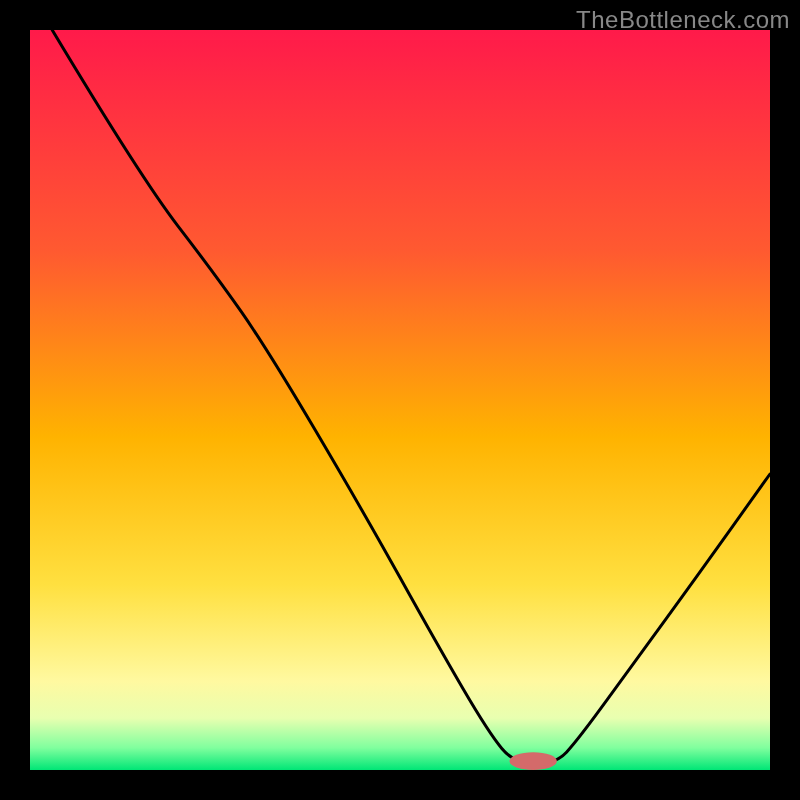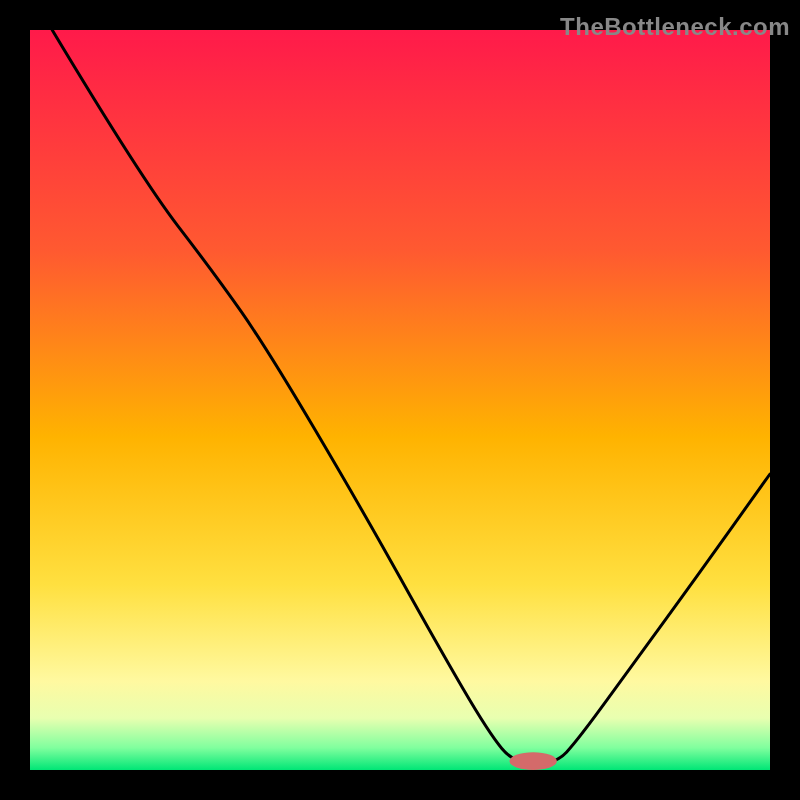--- a/index.html
+++ b/index.html
@@ -6,25 +6,25 @@
     margin: 0;
     padding: 0;
     width: 800px;
     height: 800px;
     background: #000;
     position: relative;
     font-family: Arial, Helvetica, sans-serif;
   }
   .watermark {
     position: absolute;
-    top: 13px;
+    top: 6px;
     right: 10px;
     color: #888;
     font-size: 24px;
-    font-weight: 700;
+    font-weight: 400;
     letter-spacing: 0.5px;
     z-index: 10;
   }
   .plot-frame {
     position: absolute;
     top: 30px;
     left: 30px;
     width: 740px;
     height: 740px;
     background: #000;

